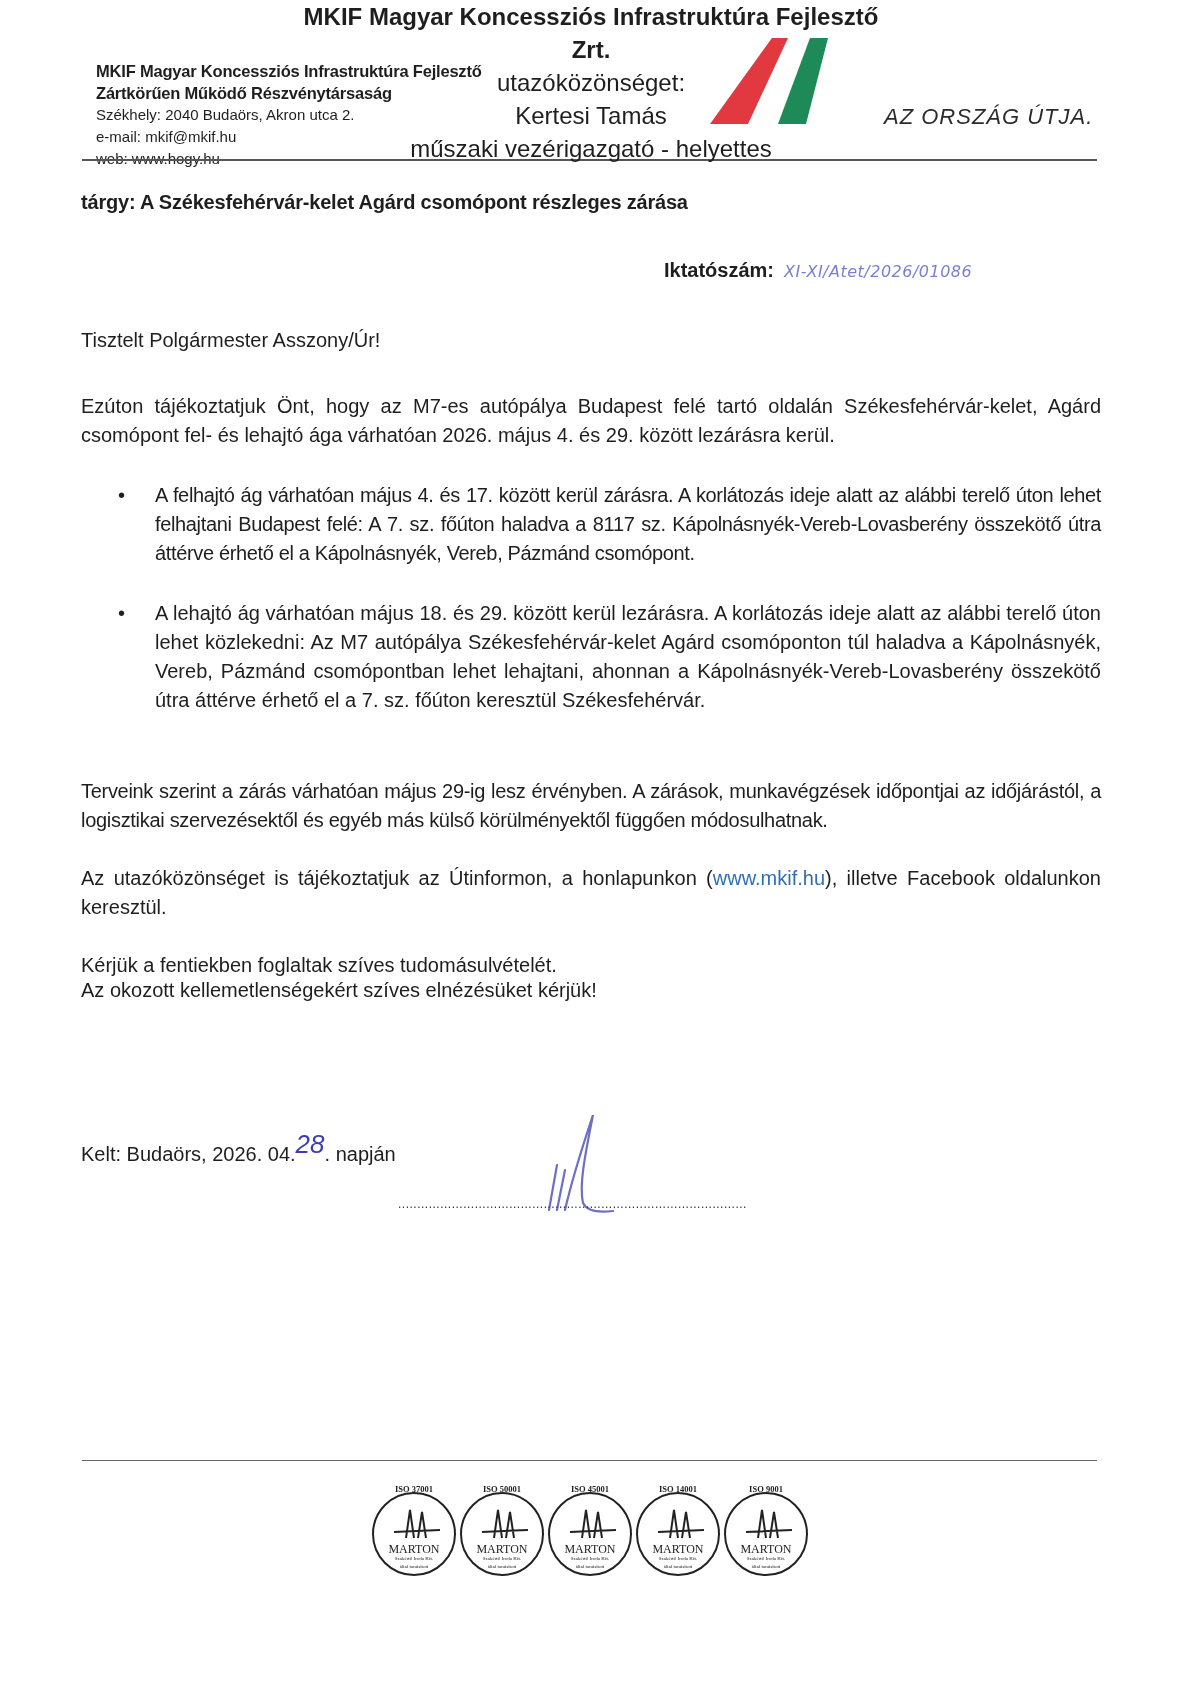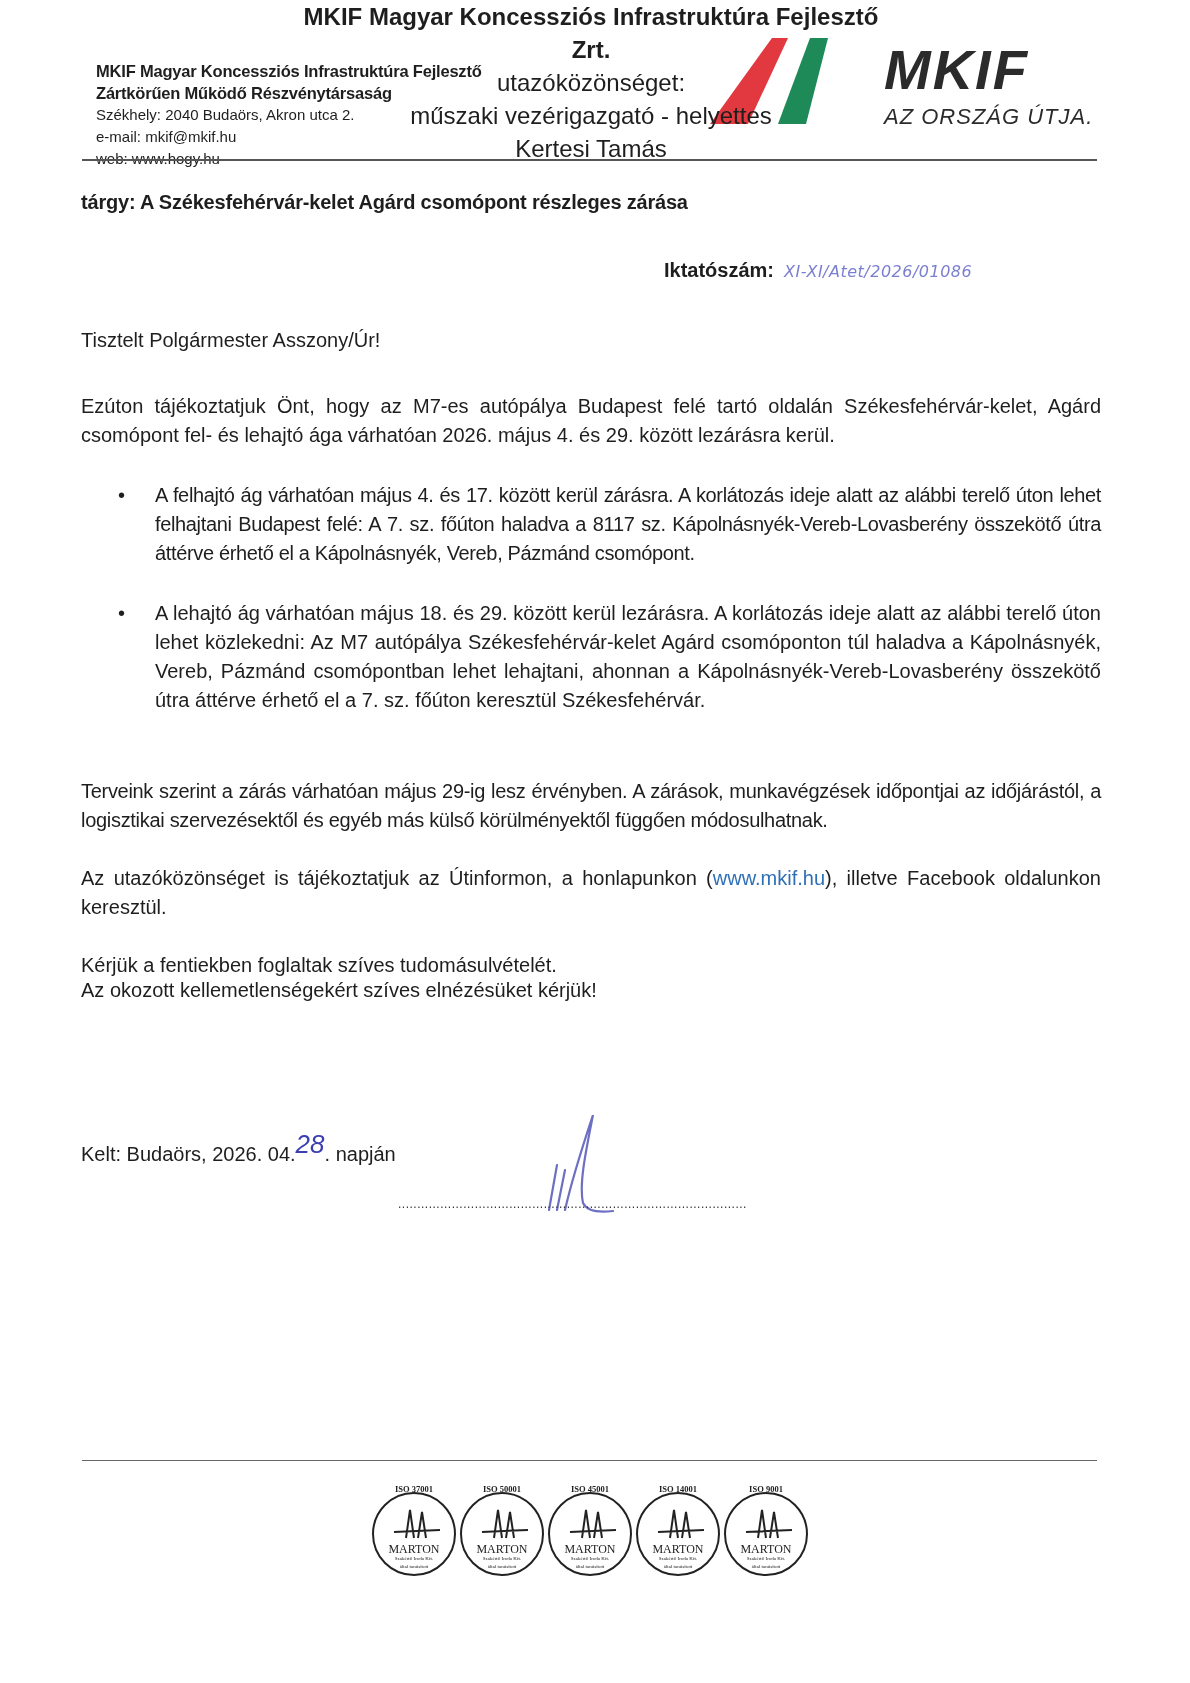--- a/index.html
+++ b/index.html
@@ -69,21 +69,20 @@
   <div class="n">Székhely: 2040 Budaörs, Akron utca 2.</div>
   <div class="n">e-mail: mkif@mkif.hu</div>
   <div class="n">web: www.hogy.hu</div>
 </div>
 
 <div class="abs logo">
   <svg width="130" height="92" viewBox="0 0 130 92" style="position:absolute;left:-50px;top:0">
     <polygon points="62,0 78,0 38,86 0,86" fill="#e2383f"></polygon>
     <polygon points="100,0 118,0 96,86 68,86" fill="#1e8a57"></polygon>
   </svg>
-  <div class="brand">MKIF</div>
   <div class="tag">AZ ORSZÁG ÚTJA.</div>
 </div>
 
 <div class="abs rule-top"></div>
 
 <div class="abs subject">tárgy: A Székesfehérvár-kelet Agárd csomópont részleges zárása</div>
 
 <div class="abs iktato">
   <span>Iktatószám:</span><span class="hand">XI-XI/Atet/2026/01086</span>
 </div>
@@ -116,22 +115,22 @@
 
 <svg class="abs sig" viewBox="0 0 100 105">
   <path d="M14 95 L22 50 M22 95 L30 55 M30 95 C 38 60, 48 30, 58 0 C 50 40, 44 70, 48 88 C 52 96, 62 98, 78 96" fill="none" stroke="#6d70c2" stroke-width="2.2" stroke-linecap="round"></path>
 </svg>
 
 <div class="abs dots">...........................................................................................</div>
 
 <div class="abs sign-block a">
   <div class="org">MKIF Magyar Koncessziós Infrastruktúra Fejlesztő Zrt.</div>
   <div>utazóközönséget:</div>
+  <div>Kertesi Tamás</div>
   <div>műszaki vezérigazgató - helyettes</div>
-  <div>Kertesi Tamás</div>
 </div>
 
 <div class="abs rule-bottom"></div>
 
 <div class="abs iso-row">
   <div class="iso">
     <div class="std">ISO 37001</div>
     <svg class="mark" width="84" height="38" viewBox="0 0 84 38">
         <path d="M32 34 L36 6 L40 34 M44 34 L48 8 L52 34 M20 28 L66 26" stroke="#222" stroke-width="2" fill="none"></path>
       </svg>

